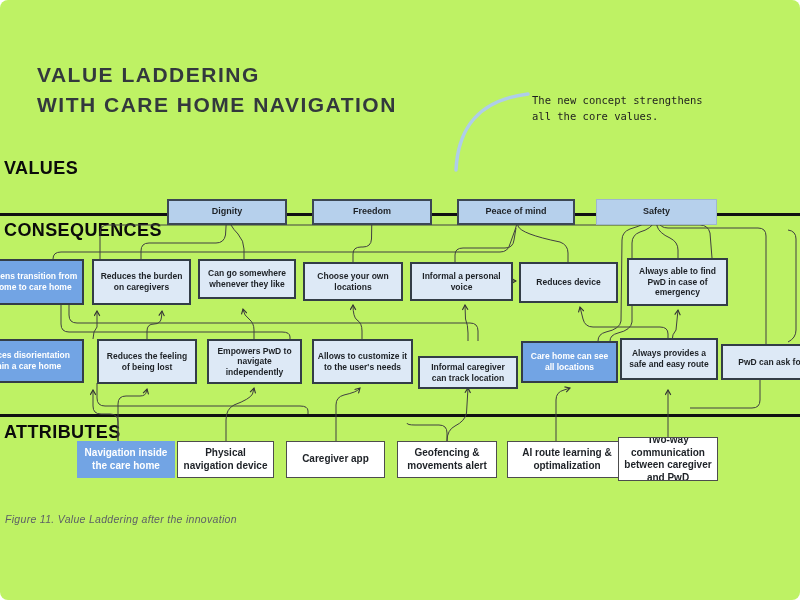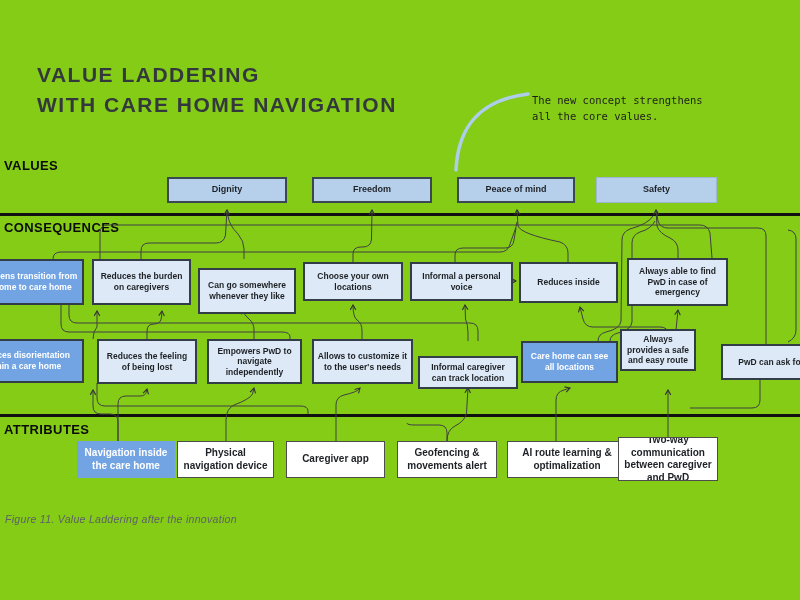--- a/index.html
+++ b/index.html
@@ -1,46 +1,47 @@
 <!DOCTYPE html>
 <html style="--value-box-fill: #b6d0ec; --value-box-border: #3c4754; --safety-border: #9eb6cf; --consequence-fill: #dde9f6; --consequence-border: #333d47; --highlight-fill: #72a4e4; --highlight-text: #ffffff; --attribute-fill: #ffffff; --attribute-border: #4d4d4d; --connector: #404040; --divider: #111111; --annotation-blue: #aecdea; --title-color: #33383d; --caption-color: #5d6166; --text-dark: #1d2126;"><head>
 <meta charset="utf-8">
 <style>
   html,body{margin:0;padding:0;background:#ffffff;}
   #canvas{
-    position:relative;width:800px;height:600px;overflow:hidden;background:#84cc16;
+    position:relative;width:800px;height:600px;overflow:hidden;background:#bef264;
     font-family:"Liberation Sans","DejaVu Sans",sans-serif;
+    border-radius:8px;
   }
   
   .title{
     position:absolute;left:37px;top:60px;width:460px;
     font-size:21px;font-weight:800;letter-spacing:1.5px;line-height:30px;
     color:var(--title-color);
   }
   .section-label{
-    position:absolute;left:4px;font-size:13px;font-weight:800;letter-spacing:.4px;
+    position:absolute;left:4px;font-size:18px;font-weight:800;letter-spacing:.4px;
     color:#0b0b0b;
   }
   .annotation{
     position:absolute;left:532px;top:92px;width:230px;
     font-family:"DejaVu Sans Mono",monospace;
     font-size:10.5px;line-height:16px;color:#1e1e1e;
   }
   .caption{
     position:absolute;left:5px;top:513px;
     font-size:10.5px;font-style:italic;color:var(--caption-color);letter-spacing:.3px;
   }
   
   .box{
     position:absolute;box-sizing:border-box;display:flex;align-items:center;justify-content:center;
     text-align:center;padding:2px 3px;overflow:hidden;z-index:2;
     font-weight:700;color:var(--text-dark);line-height:1.25;
   }
   .value-box{
-    background:var(--value-box-fill);border:2px solid var(--value-box-border);font-size:9px;
+    background:var(--value-box-fill);border:2px solid var(--value-box-border);font-size:9px;margin-top:22px;
   }
   .value-box.light-border{border:1px solid var(--safety-border);}
   .cons-box{
     background:var(--consequence-fill);border:2px solid var(--consequence-border);font-size:8.5px;
   }
   .attr-box{
     background:var(--attribute-fill);border:1px solid var(--attribute-border);font-size:10px;align-items:center;
   }
   .blue{background:var(--highlight-fill);color:var(--highlight-text);}
   .attr-box.blue{border:none;margin-left:8px;}
@@ -129,31 +130,31 @@
   <div class="box value-box light-border" style="left:596px;top:177px;width:121px;height:26px">
     <span>Safety</span>
     </div>
 
   <div class="box cons-box blue" style="left:-38px;top:259px;width:122px;height:46px">
     <span>Smoothens transition from own home to care home</span>
     </div>
   <div class="box cons-box" style="left:92px;top:259px;width:99px;height:46px">
     <span>Reduces the burden on caregivers</span>
     </div>
-  <div class="box cons-box" style="left:198px;top:268px;width:98px;height:46px">
+  <div class="box cons-box" style="left:198px;top:259px;width:98px;height:40px">
     <span>Can go somewhere whenever they like</span>
     </div>
   <div class="box cons-box" style="left:303px;top:262px;width:100px;height:39px">
     <span>Choose your own locations</span>
     </div>
   <div class="box cons-box" style="left:410px;top:262px;width:103px;height:39px">
     <span>Informal a personal voice</span>
     </div>
   <div class="box cons-box" style="left:519px;top:262px;width:99px;height:41px">
-    <span>Reduces inside</span>
+    <span>Reduces device</span>
     </div>
   <div class="box cons-box" style="left:627px;top:258px;width:101px;height:48px">
     <span>Always able to find PwD in case of emergency</span>
     </div>
 
   <div class="box cons-box blue" style="left:-38px;top:339px;width:122px;height:44px">
     <span>Reduces disorientation within a care home</span>
     </div>
   <div class="box cons-box" style="left:97px;top:339px;width:100px;height:45px">
     <span>Reduces the feeling of being lost</span>
@@ -163,21 +164,21 @@
     </div>
   <div class="box cons-box" style="left:312px;top:339px;width:101px;height:45px">
     <span>Allows to customize it to the user's needs</span>
     </div>
   <div class="box cons-box" style="left:418px;top:356px;width:100px;height:33px">
     <span>Informal caregiver can track location</span>
     </div>
   <div class="box cons-box blue" style="left:521px;top:341px;width:97px;height:42px">
     <span>Care home can see all locations</span>
     </div>
-  <div class="box cons-box" style="left:620px;top:329px;width:76px;height:42px">
+  <div class="box cons-box" style="left:620px;top:338px;width:98px;height:42px">
     <span>Always provides a safe and easy route</span>
     </div>
   <div class="box cons-box" style="left:721px;top:344px;width:120px;height:36px">
     <span>PwD can ask for help</span>
     </div>
 
   <div class="box attr-box blue" style="left:69px;top:441px;width:98px;height:37px">
     <span>Navigation inside the care home</span>
     </div>
   <div class="box attr-box" style="left:177px;top:441px;width:97px;height:37px">

